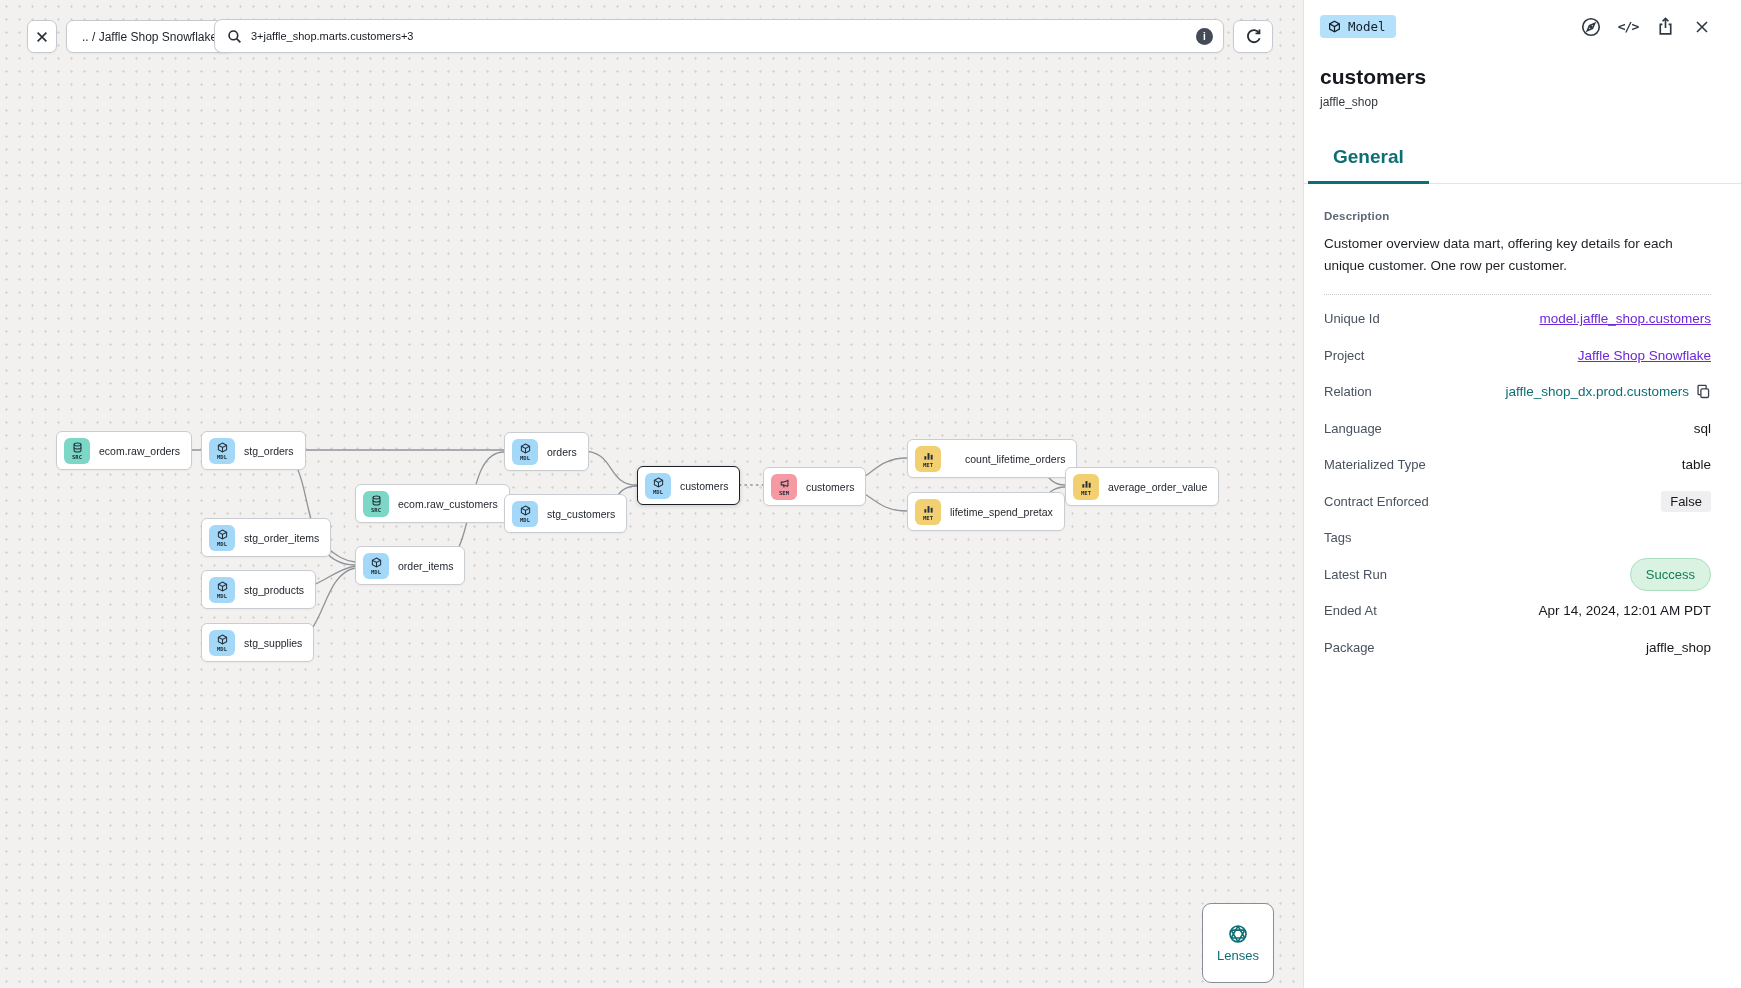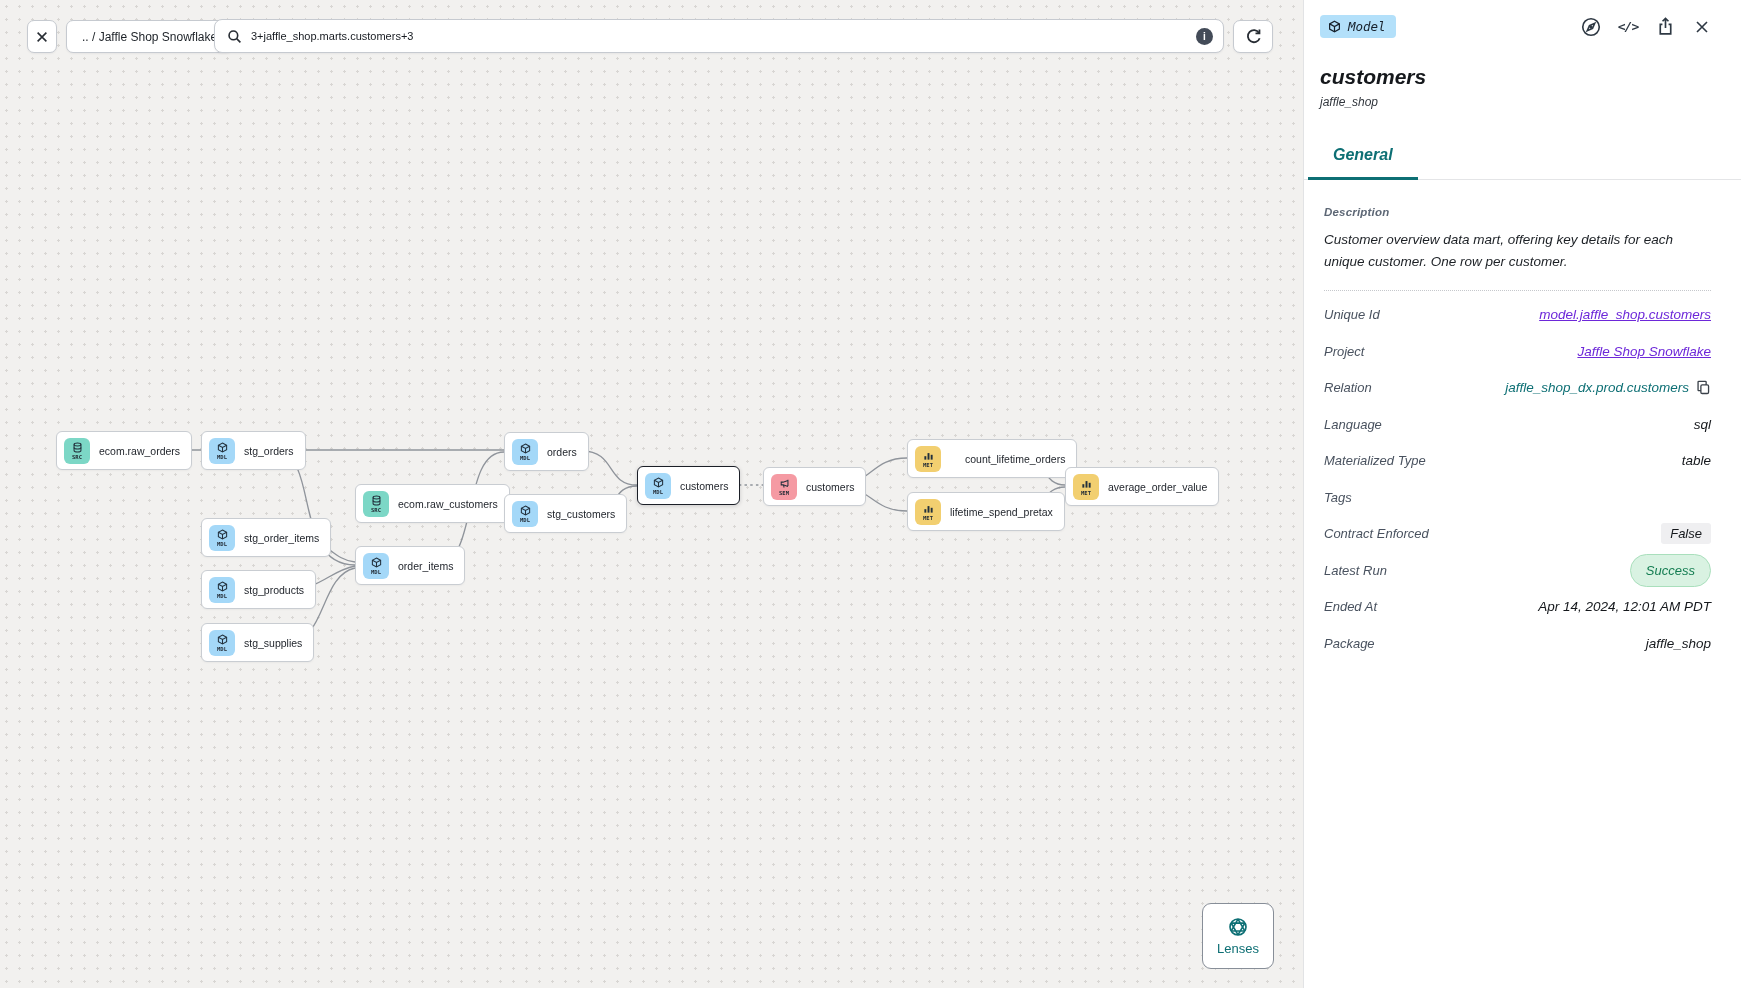--- a/index.html
+++ b/index.html
@@ -44,44 +44,44 @@
     background:#fff; border:1px solid #c6cad0; border-radius:8px;
     display:flex; align-items:center; padding:0 10px 0 12px;
     box-shadow:0 1px 2px rgba(20,24,31,.05); }
   .search input { flex:1; border:none; outline:none; font-size:11px; color:#171b21;
     margin-left:9px; background:transparent; font-family:inherit; }
   .info-dot { width:17px; height:17px; border-radius:50%; background:#434b58;
     color:#fff; font-size:10px; font-weight:bold; display:flex; align-items:center;
     justify-content:center; cursor:pointer; flex:0 0 17px; }
   .refresh-btn { left:1233px; top:20px; width:40px; height:33px; }
 
-  .lenses { position:absolute; left:1202px; top:903px; width:72px; height:66px;
+  .lenses { position:absolute; left:1202px; top:903px; width:72px; height:80px;
     background:#fff; border:1px solid #878e98; border-radius:9px; cursor:pointer;
     display:flex; flex-direction:column; align-items:center; justify-content:center; gap:4px; }
   .lenses-label { font-size:13px; color:#0d6f74; }
 
   
   .panel { position:absolute; left:1303px; top:0; width:438px; height:988px;
-    background:#fff; border-left:1px solid #e2e3e5;font-style:italic; }
+    background:#fff; border-left:1px solid #e2e3e5; }
   .panel-head { display:flex; align-items:center; padding:15px 28px 0 16px; }
   .type-badge { display:flex; align-items:center; gap:7px; background:#b3e0fa;
     border-radius:4px; padding:4px 10px 4px 8px; }
   .type-badge-label { font-family:"DejaVu Sans Mono",monospace; font-size:12.5px;
     color:#16202b; }
   .head-icons { margin-left:auto; display:flex; align-items:center; gap:15px; }
   .hicon { width:22px; height:22px; display:flex; align-items:center;
     justify-content:center; cursor:pointer; color:#2e3843; }
   .code-glyph { font-family:"DejaVu Sans Mono",monospace; font-size:13px;
     font-weight:bold; color:#2e3843; letter-spacing:-1px; }
 
   .panel-title { margin:27px 16px 0; font-size:21px; font-weight:bold; color:#15181c; }
   .panel-sub { margin:6px 16px 0; font-size:12px; color:#31363d; }
 
   .tabs { margin-top:37px; border-bottom:1px solid #e4e5e7; padding-left:4px; }
-  .tab { display:inline-block; padding:0 25px 13px; font-size:16px; font-weight:bold;
+  .tab { display:inline-block; padding:0 25px 13px; font-size:19px; font-weight:bold;
     color:#0d6f74; border-bottom:3px solid #0d6f74; margin-bottom:-1px; cursor:pointer; }
 
   .panel-body { padding:0 30px 0 20px; }
   .sec-label { margin-top:26px; font-size:11.5px; font-weight:bold; color:#5d6775;
     letter-spacing:.2px; }
   .desc-text { margin-top:11px; font-size:13.5px; line-height:1.62; color:#1c2025; }
   .dotted-div { margin-top:17px; border-bottom:1.5px dotted #c6c8cc; }
 
   .props { margin-top:6px; }
   .prow { display:flex; align-items:center; justify-content:space-between;
@@ -389,30 +389,30 @@
         <span class="plabel">Language</span>
         <span class="pvalue">sql</span>
       </div>
 
       <div class="prow">
         <span class="plabel">Materialized Type</span>
         <span class="pvalue">table</span>
       </div>
 
       <div class="prow">
+        <span class="plabel">Contract Enforced</span>
+        <span class="badge-gray">False</span>
+      </div>
+
+      <div class="prow">
         <span class="plabel">Tags</span>
         <span class="pvalue"></span>
       </div>
 
       <div class="prow">
-        <span class="plabel">Contract Enforced</span>
-        <span class="badge-gray">False</span>
-      </div>
-
-      <div class="prow">
         <span class="plabel">Latest Run</span>
         <span class="badge-success">Success</span>
       </div>
 
       <div class="prow">
         <span class="plabel">Ended At</span>
         <span class="pvalue">Apr 14, 2024, 12:01 AM PDT</span>
       </div>
 
       <div class="prow">

